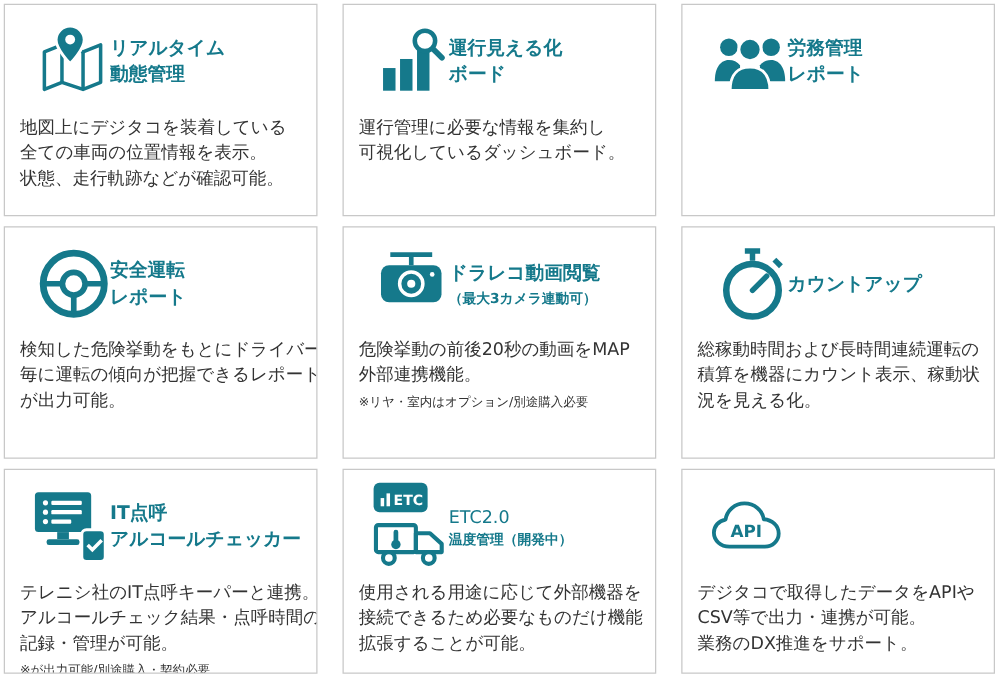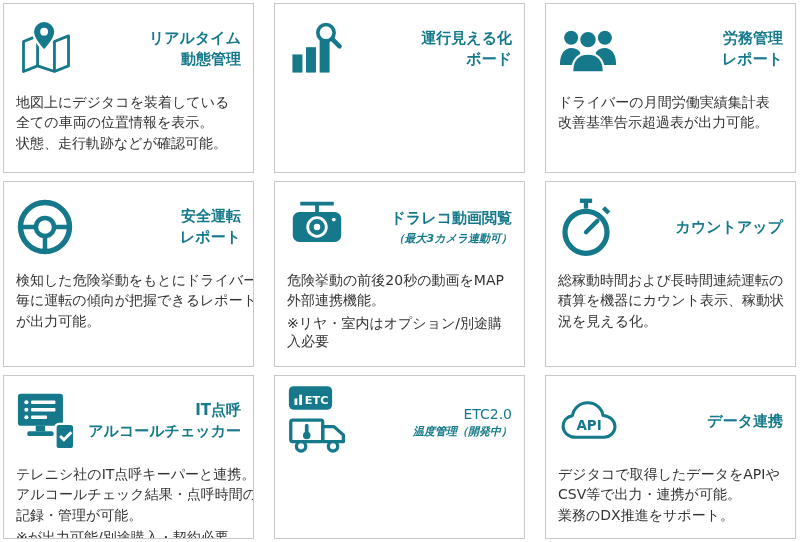--- a/index.html
+++ b/index.html
@@ -15,27 +15,27 @@
     grid-template-rows:170px 186px 164px;
     column-gap:20px; row-gap:8px;
     padding:3px; width:800px; height:542px;
   }
   .card{
     border:1px solid #c8c8c8; background:#fff;
     padding:5px 12px 8px; overflow:hidden;
     display:flex; flex-direction:column;
   }
   .card-header{ display:flex; align-items:center; min-height:80px; }
-  .icon{ flex:0 0 72px; display:flex; align-items:center; justify-content:flex-start; color:var(--accent); }
-  .title-block{ flex:1; text-align:right; color:var(--accent); }
+  .icon{ flex:0 0 72px; display:flex; align-items:center; justify-content:flex-end; color:var(--accent); }
+  .title-block{ flex:1; text-align:left; color:var(--accent); }
   .title{ font-size:15px; font-weight:bold; line-height:1.4; white-space:pre; }
-  .subtitle{ font-size:11px; font-weight:bold; margin-top:2px; white-space:pre;font-style:italic; }
+  .subtitle{ font-size:11px; font-weight:bold; margin-top:2px; white-space:pre; }
   .subtitle-lg{ font-size:14px; font-weight:normal; margin-top:2px; white-space:pre; }
   .desc{ font-size:14px; color:#333; line-height:1.45; white-space:pre; margin-top:3px; }
-  .note{ font-size:14px; color:#333; margin-top:4px; }
+  .note{ font-size:10px; color:#333; margin-top:4px; }
   svg text{ font-family:"DejaVu Sans","Liberation Sans",sans-serif; }
 </style>
 </head>
 <body>
 
 <div class="grid">
 
   <div class="card">
     <div class="card-header">
       <span class="icon">
@@ -65,20 +65,22 @@
           <rect x="36" y="22" width="11" height="36" fill="currentColor"></rect>
           <circle cx="43" cy="14" r="9" fill="#fff" stroke="currentColor" stroke-width="4"></circle>
           <line x1="50" y1="21" x2="58" y2="29" stroke="currentColor" stroke-width="5" stroke-linecap="round"></line>
         </svg>
       </span>
       <div class="title-block">
         <div class="title">運行見える化
 ボード</div>
       </div>
     </div>
+    <p class="desc">運行管理に必要な情報を集約し
+可視化しているダッシュボード。</p>
   </div>
 
   <div class="card">
     <div class="card-header">
       <span class="icon">
         <svg width="60" height="56" viewBox="0 0 64 58">
           <g fill="currentColor">
             <circle cx="14" cy="17" r="7.5"></circle>
             <path d="M2 46 C2 33 8 28 14 28 C18 28 21 29.5 23.5 32.5 L23.5 46 Z"></path>
             <circle cx="50" cy="17" r="7.5"></circle>
@@ -86,22 +88,20 @@
           </g>
           <circle cx="32" cy="19" r="9.5" fill="currentColor" stroke="#fff" stroke-width="2.5"></circle>
           <path d="M15 54 C15 39 23 34 32 34 C41 34 49 39 49 54 Z" fill="currentColor" stroke="#fff" stroke-width="2.5"></path>
         </svg>
       </span>
       <div class="title-block">
         <div class="title">労務管理
 レポート</div>
       </div>
     </div>
-    <p class="desc">ドライバーの月間労働実績集計表
-改善基準告示超過表が出力可能。</p>
   </div>
 
   <div class="card">
     <div class="card-header">
       <span class="icon">
         <svg width="58" height="58" viewBox="0 0 64 64">
           <circle cx="32" cy="32" r="27" fill="none" stroke="currentColor" stroke-width="6"></circle>
           <circle cx="32" cy="32" r="10" fill="none" stroke="currentColor" stroke-width="5"></circle>
           <line x1="6" y1="32" x2="22" y2="32" stroke="currentColor" stroke-width="5"></line>
           <line x1="42" y1="32" x2="58" y2="32" stroke="currentColor" stroke-width="5"></line>
@@ -206,32 +206,32 @@
           <circle cx="49" cy="66" r="5" fill="#fff" stroke="currentColor" stroke-width="3.5"></circle>
           <line x1="21" y1="44" x2="21" y2="51" stroke="currentColor" stroke-width="4" stroke-linecap="round"></line>
           <circle cx="21" cy="54.5" r="4" fill="currentColor"></circle>
         </svg>
       </span>
       <div class="title-block">
         <div class="subtitle-lg">ETC2.0</div>
         <div class="subtitle">温度管理（開発中）</div>
       </div>
     </div>
+    <p class="desc">使用される用途に応じて外部機器を
+接続できるため必要なものだけ機能
+拡張することが可能。</p>
   </div>
 
   <div class="card">
     <div class="card-header">
       <span class="icon">
         <svg width="64" height="48" viewBox="0 0 66 50">
           <path d="M18 42 C10.5 42 5 36.8 5 30.5 C5 24.8 9 20.5 14.7 19.4 C15.9 11.6 22.6 6 30.5 6 C38.8 6 45.4 11.7 46.6 19.2 C53.5 19.6 59 24.7 59 31 C59 37.1 53.8 42 47.5 42 Z" fill="none" stroke="currentColor" stroke-width="3.2" stroke-linejoin="round"></path>
           <text x="32" y="34" text-anchor="middle" fill="currentColor" font-size="14" font-weight="bold">API</text>
         </svg>
       </span>
-      <div class="title-block">
-        <div class="title">データ連携</div>
-      </div>
     </div>
     <p class="desc">デジタコで取得したデータをAPIや
 CSV等で出力・連携が可能。
 業務のDX推進をサポート。</p>
   </div>
 
 </div>
 
 </body></html>

